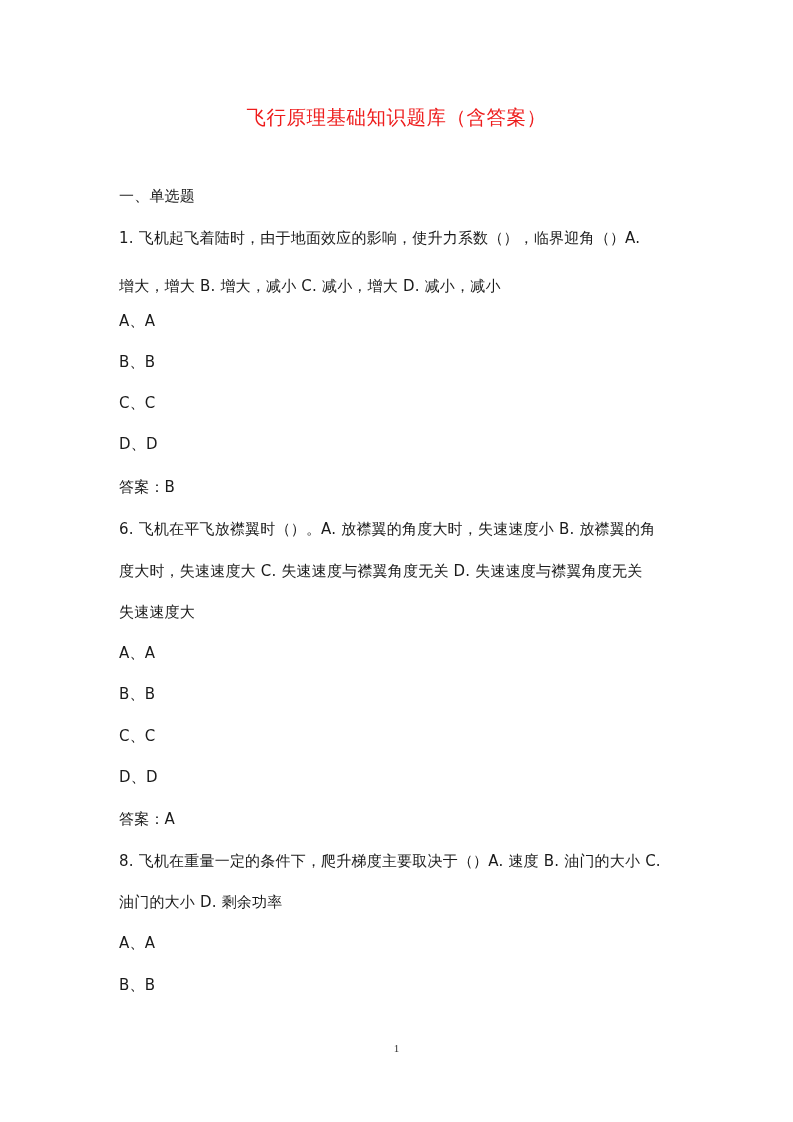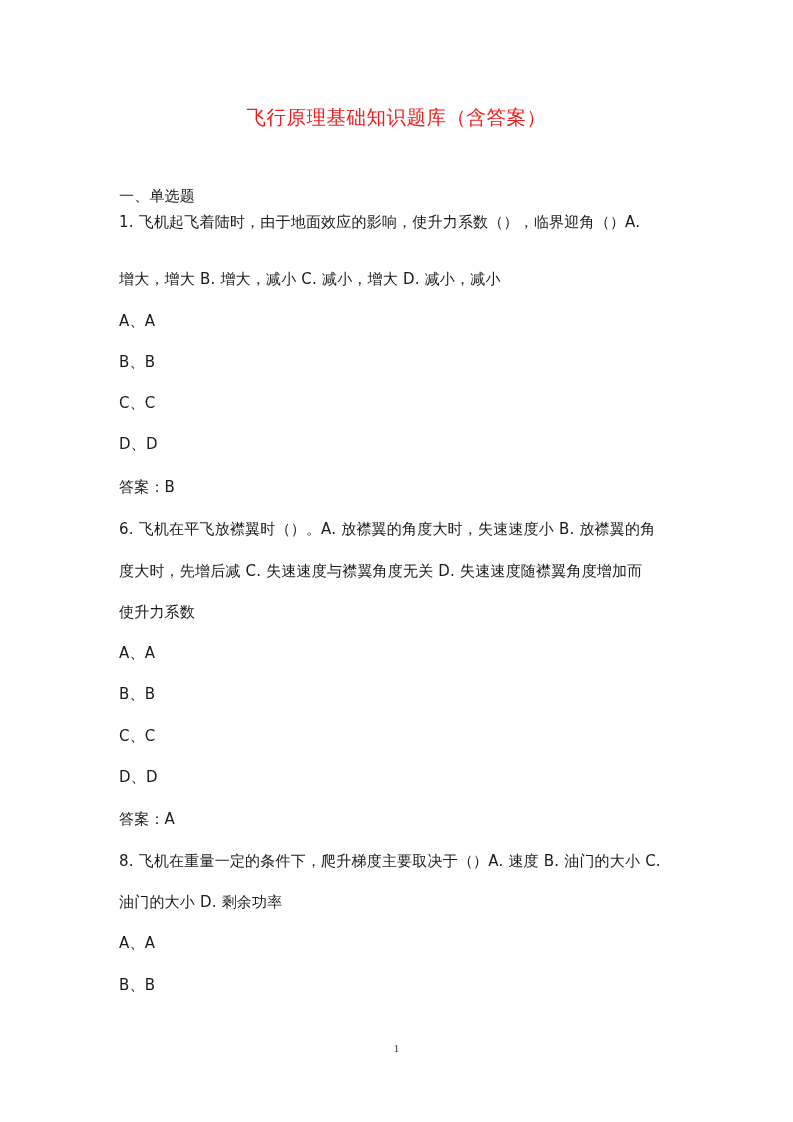--- a/index.html
+++ b/index.html
@@ -25,33 +25,33 @@
   </style>
 </head>
 <body>
 
 <div>
   <div class="title">飞行原理基础知识题库（含答案）</div>
 
   <div class="line" style="top:186px">一、单选题</div>
 
   <div>
-    <div class="line" style="top:212px">1. 飞机起飞着陆时，由于地面效应的影响，使升力系数（），临界迎角（）A.</div>
-    <div class="line" style="top:269px">增大，增大 B. 增大，减小 C. 减小，增大 D. 减小，减小</div>
+    <div class="line" style="top:228px">1. 飞机起飞着陆时，由于地面效应的影响，使升力系数（），临界迎角（）A.</div>
+    <div class="line" style="top:276px">增大，增大 B. 增大，减小 C. 减小，增大 D. 减小，减小</div>
     <div class="line" style="top:311px">A、A</div>
     <div class="line" style="top:352px">B、B</div>
     <div class="line" style="top:393px">C、C</div>
     <div class="line" style="top:434px">D、D</div>
     <div class="line" style="top:477px">答案：B</div>
   </div>
 
   <div>
     <div class="line" style="top:519px">6. 飞机在平飞放襟翼时（）。A. 放襟翼的角度大时，失速速度小 B. 放襟翼的角</div>
-    <div class="line" style="top:561px">度大时，先增后减 C. 失速速度与襟翼角度无关 D. 失速速度随襟翼角度增加而</div>
-    <div class="line" style="top:602px">使升力系数</div>
+    <div class="line" style="top:561px">度大时，失速速度大 C. 失速速度与襟翼角度无关 D. 失速速度与襟翼角度无关</div>
+    <div class="line" style="top:602px">失速速度大</div>
     <div class="line" style="top:643px">A、A</div>
     <div class="line" style="top:684px">B、B</div>
     <div class="line" style="top:726px">C、C</div>
     <div class="line" style="top:767px">D、D</div>
     <div class="line" style="top:809px">答案：A</div>
   </div>
 
   <div>
     <div class="line" style="top:851px">8. 飞机在重量一定的条件下，爬升梯度主要取决于（）A. 速度 B. 油门的大小 C.</div>
     <div class="line" style="top:892px">油门的大小 D. 剩余功率</div>

